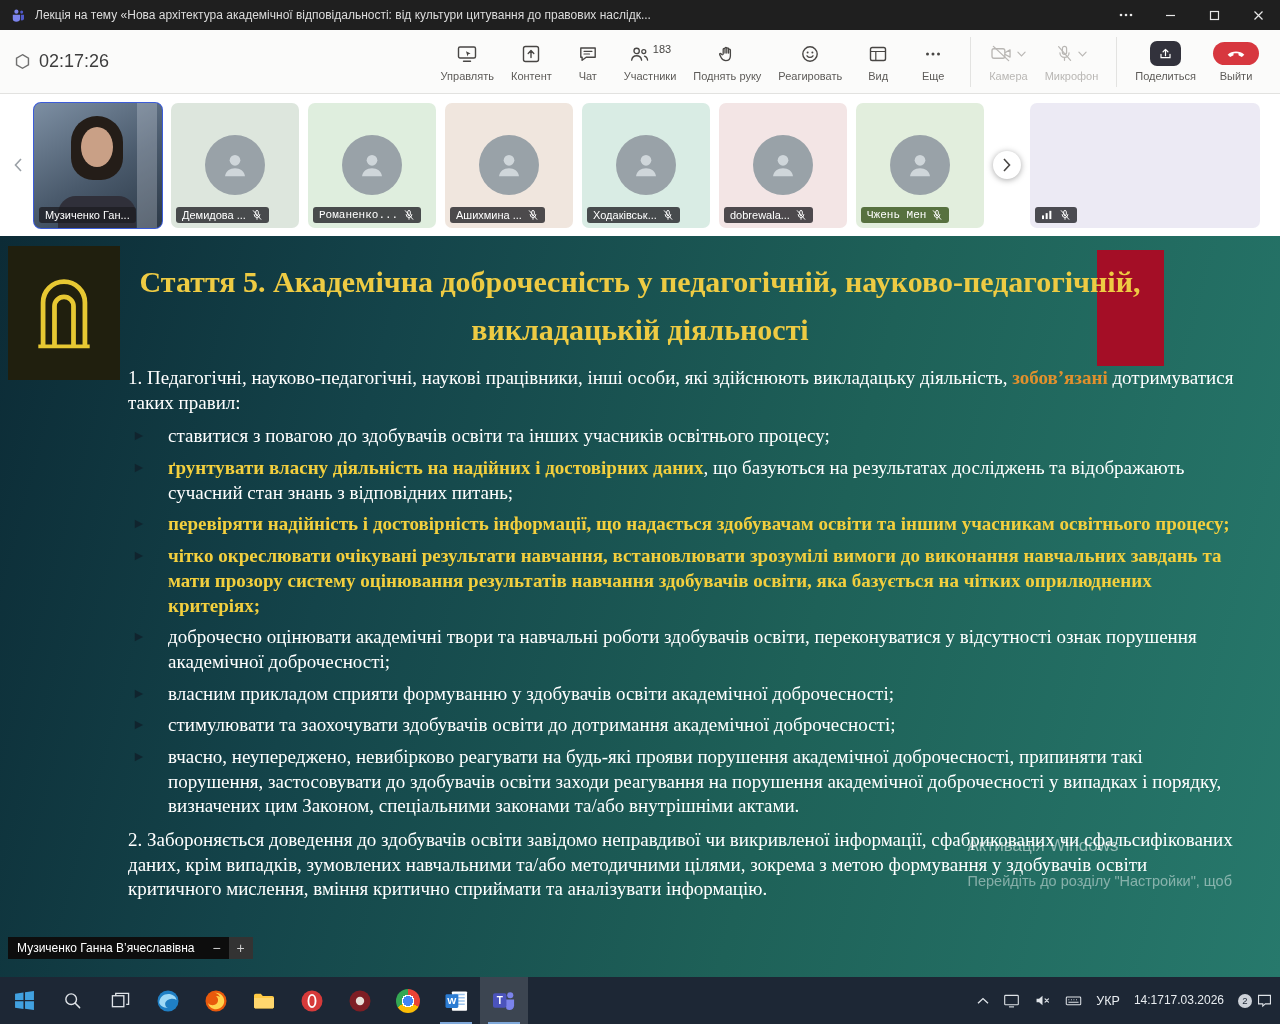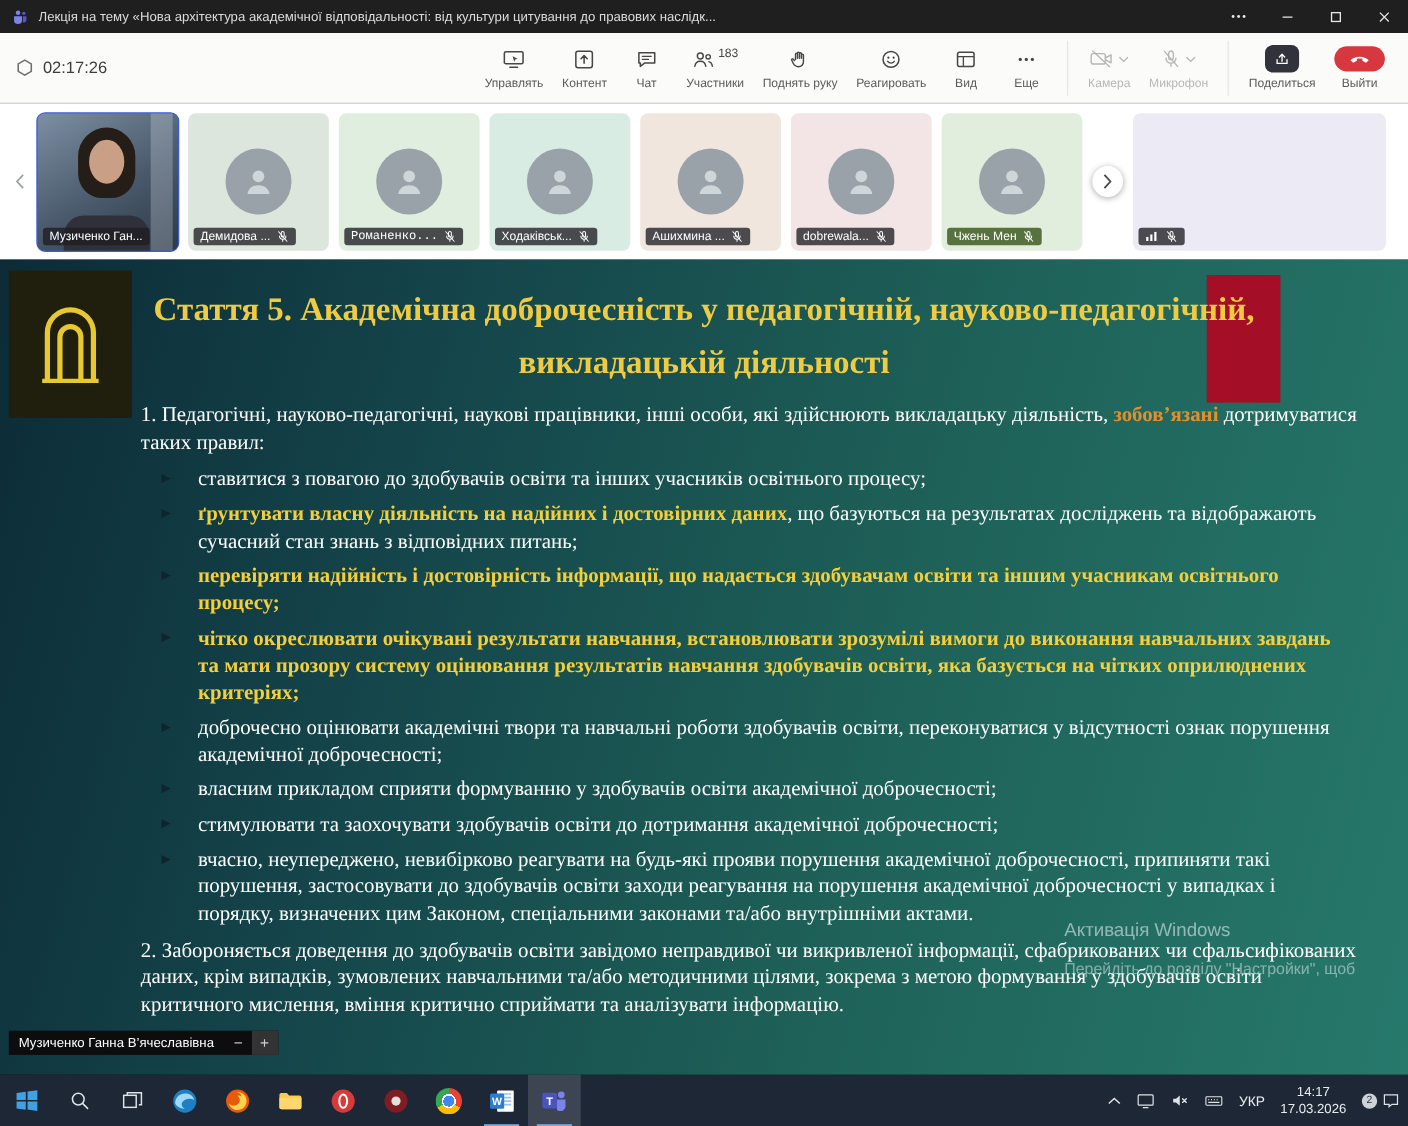--- a/index.html
+++ b/index.html
@@ -9,21 +9,21 @@
 
   
   .titlebar{height:30px;background:#1f1f1f;display:flex;align-items:center;padding-left:10px;color:#e6e6e6}
   .tb-logo{margin-right:9px;display:flex}
   .tb-title{font-size:12px;color:#dcdcdc;flex:1;white-space:nowrap;overflow:hidden}
   .win-controls{display:flex;height:100%}
   .win-btn{width:44px;height:100%;display:flex;align-items:center;justify-content:center}
 
   
   .toolbar{height:64px;background:#fbfbfa;border-bottom:1px solid #e2e2e0;display:flex;align-items:center;padding:0 14px}
-  .timer{display:flex;align-items:center;gap:8px;font-size:15px;color:#3d3d3d}
+  .timer{display:flex;align-items:center;gap:8px;font-size:18px;color:#3d3d3d}
   .tb-buttons{margin-left:auto;display:flex;align-items:center;gap:3px}
   .tb-btn{display:flex;flex-direction:column;align-items:center;gap:4px;padding:5px 7px;color:#484644;min-width:52px}
   .tb-btn .top{display:flex;align-items:flex-start;gap:3px;height:24px;align-items:center}
   .tb-btn .lbl{font-size:11px;color:#5d5b58;white-space:nowrap}
   .tb-btn.disabled{color:#b9b7b4}
   .tb-btn.disabled .lbl{color:#b9b7b4}
   .tb-btn.sep{border-left:1px solid #e3e3e1;margin-left:8px;padding-left:18px}
   .badge{font-size:11px;color:#484644;position:relative;top:-5px}
   .chev{color:inherit;margin-left:1px}
   .share-box{width:31px;height:25px;border-radius:7px;background:#32323c;display:flex;align-items:center;justify-content:center}
@@ -51,41 +51,41 @@
   .stage{position:relative;height:741px}
   .slide{position:absolute;inset:0;overflow:hidden;background:linear-gradient(105deg,#0c2b36 0%,#14444a 28%,#1e6158 62%,#27796c 100%)}
   .logo-box{position:absolute;left:8px;top:10px;width:112px;height:134px;background:#201f0e;display:flex;align-items:center;justify-content:center;z-index:1}
   .red-banner{position:absolute;right:116px;top:14px;width:67px;height:116px;background:#a40e26;z-index:1}
   .slide-title{position:relative;z-index:2;margin:22px 125px 0;text-align:center;font-family:"Liberation Serif",serif;font-weight:700;font-size:30px;line-height:1.6;color:#eecb43}
   .slide-body{position:relative;z-index:2;margin:12px 44px 0 128px;font-family:"Liberation Serif",serif;font-size:19px;line-height:1.3;color:#fff}
   .para{margin:9px 0}
   .accent{color:#e1902d;font-weight:700}
   .hl{color:#f3cf3e;font-weight:700}
   .bullets{list-style:none;margin:4px 0}
-  .bullets li{display:flex;margin:7px 16px}
+  .bullets li{display:flex;margin:7px 4px}
   .bullets .mk{flex:0 0 36px;color:#10242e;font-size:14px;line-height:1.7}
   .watermark{position:absolute;right:48px;bottom:84px;z-index:3;color:rgba(255,255,255,.45)}
   .wm-title{font-size:17px;margin-bottom:15px;color:rgba(255,255,255,.52)}
   .wm-line{font-size:14.5px;line-height:1.5;color:rgba(255,255,255,.45)}
   .presenter-chip{position:absolute;left:8px;bottom:18px;display:flex;align-items:center;height:22px;background:#0d0d0d;color:#fff;font-size:12px;padding-left:9px;z-index:4}
   .presenter-chip .nm{margin-right:10px}
   .zoom-btn{width:24px;height:22px;color:#cfcfcf;font-size:14px;display:flex;align-items:center;justify-content:center}
   .zoom-btn.plus{background:#333}
 
   
   .taskbar{height:47px;background:#1d2735;display:flex;align-items:stretch}
   .task-apps{display:flex}
   .task-btn{width:48px;display:flex;align-items:center;justify-content:center;position:relative}
   .task-btn.open::after,.task-btn.active::after{content:"";position:absolute;left:8px;right:8px;bottom:0;height:2.5px;background:#7fa8d9}
   .task-btn.active{background:rgba(255,255,255,.14)}
   .chrome-ico{width:24px;height:24px;border-radius:50%;display:block;background:radial-gradient(circle,#4285f4 0 5px,#fff 5px 6.5px,rgba(0,0,0,0) 6.5px),conic-gradient(#ea4335 0 33.3%,#fbbc05 0 66.6%,#34a853 0 100%)}
   .tray{margin-left:auto;display:flex;align-items:center;color:#e8ecf0}
   .tray button{display:flex;align-items:center;justify-content:center;height:100%;padding:0 7px}
   .lang{font-size:12.5px}
-  .clock{flex-direction:column;font-size:12px;line-height:1.3;text-align:center}
+  .clock{flex-direction:row;font-size:12px;line-height:1.3;text-align:center}
   .notif{padding-right:12px;gap:4px}
   .nbadge{background:#cdd2d9;color:#1d2735;border-radius:50%;width:14px;height:14px;font-size:9.5px;display:flex;align-items:center;justify-content:center}
 </style>
 </head>
 <body>
 
 <div class="titlebar">
   <span class="tb-logo">
     <svg viewBox="0 0 20 20" width="16" height="16">
         <circle cx="8" cy="5.8" r="2.6" fill="#7b83eb"></circle>
@@ -334,60 +334,60 @@
           <span class="nm">Романенко...</span>
           <span class="icon">
             <svg viewBox="0 0 20 20" width="12" height="12">
               <rect x="7.8" y="2.5" width="4.4" height="8.4" rx="2.2" fill="none" stroke="#fff" stroke-width="1.6"></rect>
               <path d="M5.2 9.3a4.8 4.8 0 009.6 0M10 14.2v3" fill="none" stroke="#fff" stroke-width="1.6" stroke-linecap="round"></path>
               <path d="M3.8 2.8l12.6 14.4" stroke="#fff" stroke-width="1.6" stroke-linecap="round"></path>
             </svg>
           </span>
         </div>
       </div>
+      <div class="tile" style="background: rgb(240, 230, 222);">
+        <div class="avatar-wrap">
+          <div class="avatar">
+            <svg viewBox="0 0 24 24" width="32" height="32">
+              <circle cx="12" cy="8.5" r="4" fill="#cfd6da"></circle>
+              <path d="M4.5 20.5c.6-4 3.6-6 7.5-6s6.9 2 7.5 6z" fill="#cfd6da"></path>
+            </svg>
+          </div>
+        </div>
+        <div class="name-chip">
+          <span class="nm">Ашихмина ...</span>
+          <span class="icon">
+            <svg viewBox="0 0 20 20" width="12" height="12">
+              <rect x="7.8" y="2.5" width="4.4" height="8.4" rx="2.2" fill="none" stroke="#fff" stroke-width="1.6"></rect>
+              <path d="M5.2 9.3a4.8 4.8 0 009.6 0M10 14.2v3" fill="none" stroke="#fff" stroke-width="1.6" stroke-linecap="round"></path>
+              <path d="M3.8 2.8l12.6 14.4" stroke="#fff" stroke-width="1.6" stroke-linecap="round"></path>
+            </svg>
+          </span>
+        </div>
+      </div>
       <div class="tile" style="background: rgb(217, 236, 228);">
         <div class="avatar-wrap">
           <div class="avatar">
             <svg viewBox="0 0 24 24" width="32" height="32">
               <circle cx="12" cy="8.5" r="4" fill="#cfd6da"></circle>
               <path d="M4.5 20.5c.6-4 3.6-6 7.5-6s6.9 2 7.5 6z" fill="#cfd6da"></path>
             </svg>
           </div>
         </div>
         <div class="name-chip">
           <span class="nm">Ходаківськ...</span>
           <span class="icon">
             <svg viewBox="0 0 20 20" width="12" height="12">
               <rect x="7.8" y="2.5" width="4.4" height="8.4" rx="2.2" fill="none" stroke="#fff" stroke-width="1.6"></rect>
               <path d="M5.2 9.3a4.8 4.8 0 009.6 0M10 14.2v3" fill="none" stroke="#fff" stroke-width="1.6" stroke-linecap="round"></path>
               <path d="M3.8 2.8l12.6 14.4" stroke="#fff" stroke-width="1.6" stroke-linecap="round"></path>
             </svg>
           </span>
         </div>
       </div>
-      <div class="tile" style="background: rgb(240, 230, 222);">
-        <div class="avatar-wrap">
-          <div class="avatar">
-            <svg viewBox="0 0 24 24" width="32" height="32">
-              <circle cx="12" cy="8.5" r="4" fill="#cfd6da"></circle>
-              <path d="M4.5 20.5c.6-4 3.6-6 7.5-6s6.9 2 7.5 6z" fill="#cfd6da"></path>
-            </svg>
-          </div>
-        </div>
-        <div class="name-chip">
-          <span class="nm">Ашихмина ...</span>
-          <span class="icon">
-            <svg viewBox="0 0 20 20" width="12" height="12">
-              <rect x="7.8" y="2.5" width="4.4" height="8.4" rx="2.2" fill="none" stroke="#fff" stroke-width="1.6"></rect>
-              <path d="M5.2 9.3a4.8 4.8 0 009.6 0M10 14.2v3" fill="none" stroke="#fff" stroke-width="1.6" stroke-linecap="round"></path>
-              <path d="M3.8 2.8l12.6 14.4" stroke="#fff" stroke-width="1.6" stroke-linecap="round"></path>
-            </svg>
-          </span>
-        </div>
-      </div>
       <div class="tile" style="background: rgb(243, 229, 229);">
         <div class="avatar-wrap">
           <div class="avatar">
             <svg viewBox="0 0 24 24" width="32" height="32">
               <circle cx="12" cy="8.5" r="4" fill="#cfd6da"></circle>
               <path d="M4.5 20.5c.6-4 3.6-6 7.5-6s6.9 2 7.5 6z" fill="#cfd6da"></path>
             </svg>
           </div>
         </div>
         <div class="name-chip">
@@ -403,21 +403,21 @@
       </div>
       <div class="tile" style="background: rgb(226, 238, 221);">
         <div class="avatar-wrap">
           <div class="avatar">
             <svg viewBox="0 0 24 24" width="32" height="32">
               <circle cx="12" cy="8.5" r="4" fill="#cfd6da"></circle>
               <path d="M4.5 20.5c.6-4 3.6-6 7.5-6s6.9 2 7.5 6z" fill="#cfd6da"></path>
             </svg>
           </div>
         </div>
-        <div class="name-chip" style="background: rgb(87, 113, 63);">
+        <div class="name-chip" style="background: rgb(87, 113, 63); font-family: Liberation Mono, monospace;">
           <span class="nm">Чжень Мен</span>
           <span class="icon">
             <svg viewBox="0 0 20 20" width="12" height="12">
               <rect x="7.8" y="2.5" width="4.4" height="8.4" rx="2.2" fill="none" stroke="#fff" stroke-width="1.6"></rect>
               <path d="M5.2 9.3a4.8 4.8 0 009.6 0M10 14.2v3" fill="none" stroke="#fff" stroke-width="1.6" stroke-linecap="round"></path>
               <path d="M3.8 2.8l12.6 14.4" stroke="#fff" stroke-width="1.6" stroke-linecap="round"></path>
             </svg>
           </span>
         </div>
       </div>

